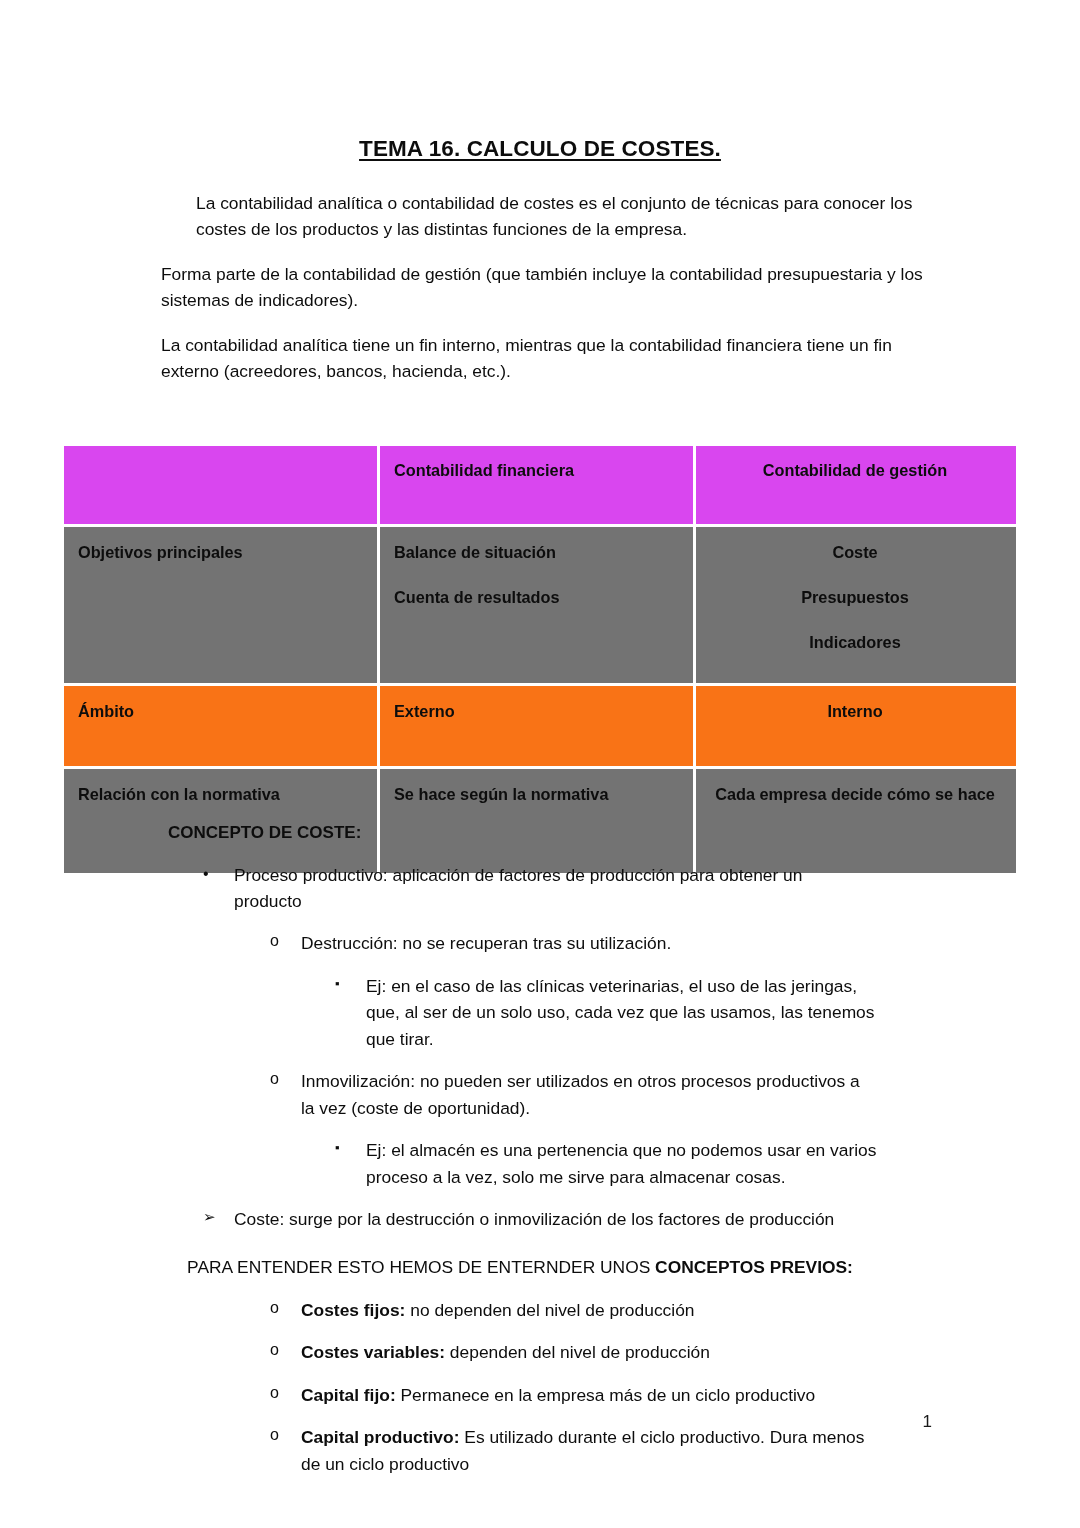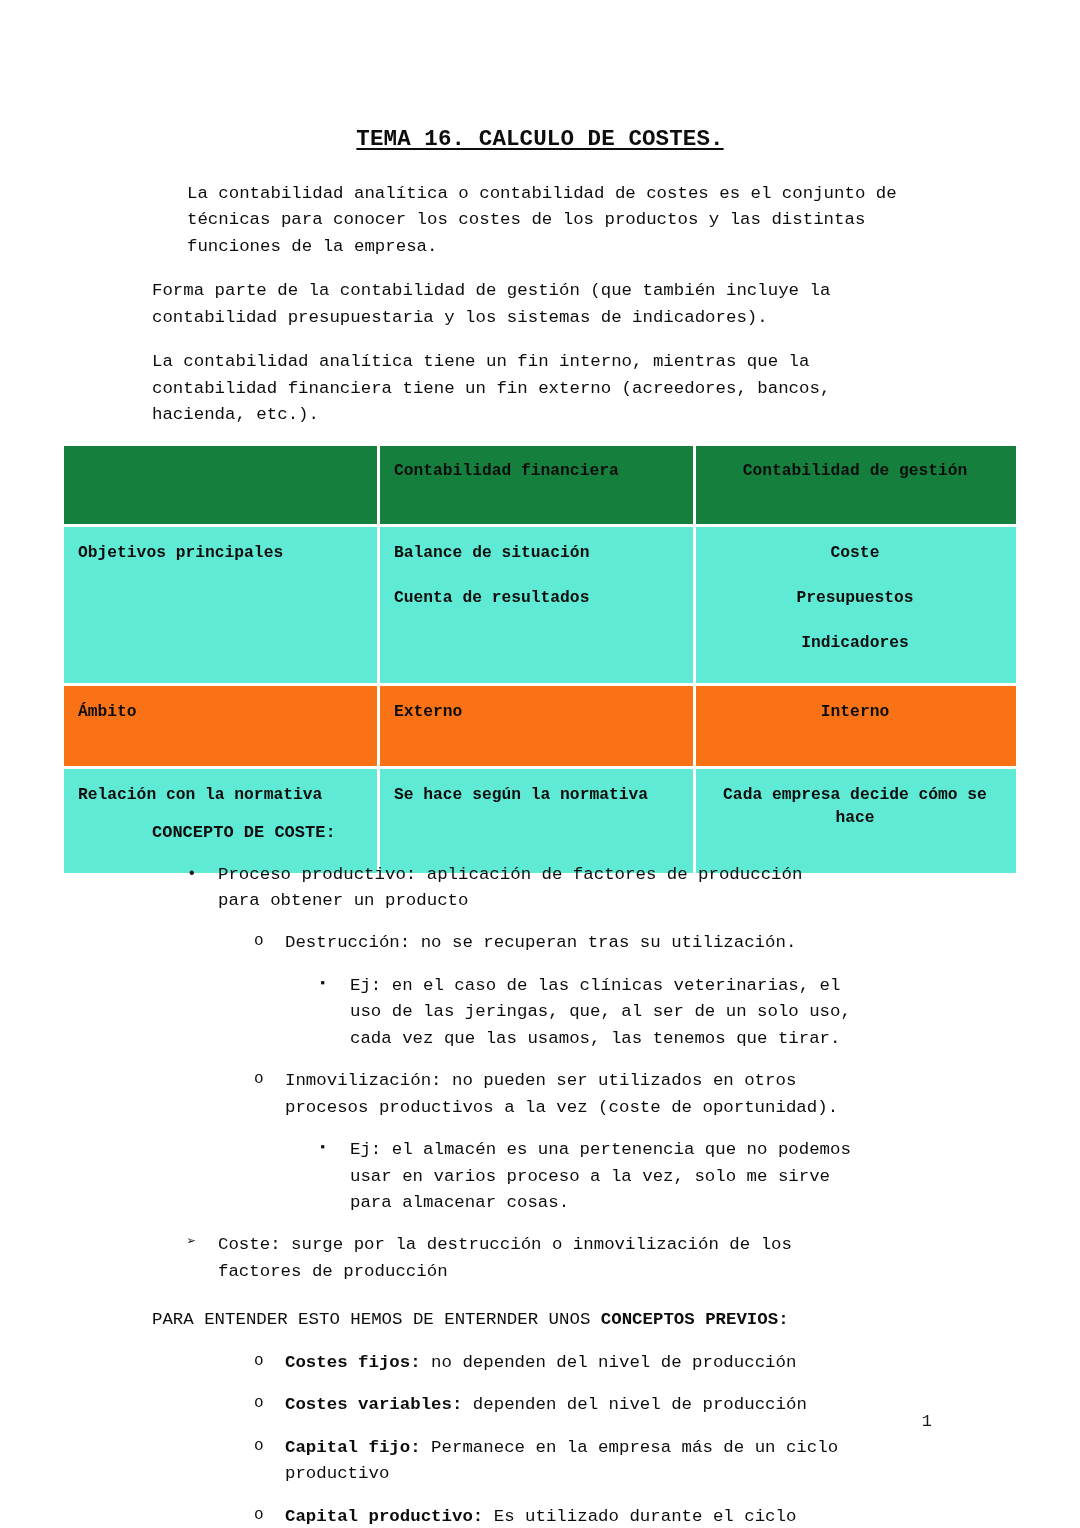--- a/index.html
+++ b/index.html
@@ -14,22 +14,21 @@
     font-family: "Liberation Sans", sans-serif;
     color: #0d0d0d;
     position: relative;
     overflow: hidden;
     -webkit-font-smoothing: antialiased;
   }
 
   .page {
     position: absolute;
     inset: 0;
-    padding: 0;
-    font-family: Liberation Mono, monospace;
+    padding: 9px;
   }
 
   
   .doc-title {
     text-align: center;
     font-size: 22.5px;
     font-weight: bold;
     letter-spacing: 0.1px;
     margin: 0;
     padding-top: 126px;
@@ -82,42 +81,42 @@
     text-align: center;
   }
   .cmp-table tr:last-child td {
     border-bottom: none;
   }
   .cmp-table .col-a { width: 316px; }
   .cmp-table .col-b { width: 316px; }
   .cmp-table .col-c { width: 320px; }
 
   .cmp-table thead th {
-    background: #15803d;
+    background: #d946ef;
     height: 51px;
     padding-top: 13px;
   }
   .cmp-table tbody tr.r-normal td {
-    background: #5eead4;
+    background: #737373;
     margin-top: 33px;
   }
   .cmp-table tbody tr.r-light td {
     background: #f97316;
   }
   .cmp-table tbody tr.r-objetivos td { height: 128px; }
   .cmp-table tbody tr.r-ambito td { height: 52px; }
   .cmp-table tbody tr.r-normativa td { height: 76px; }
 
   .cell-line { display: block; }
   .cell-line + .cell-line { margin-top: 22px; }
 
   
   .section {
     position: absolute;
-    left: 0;
+    left: 16px;
     top: 820px;
     width: 1004px;
   }
   .sec-heading {
     margin-left: 152px;
     font-size: 17px;
     font-weight: bold;
     line-height: 1.5;
     margin-bottom: 16px;
   }
@@ -157,20 +156,21 @@
   li.lvlarrow { margin-left: 218px; margin-right: 150px; }
   li.lvlarrow .marker { left: -31px; font-size: 15px; top: 0px; }
 
   .para-inline {
     margin-left: 152px;
     margin-right: 148px;
     font-size: 17.4px;
     line-height: 1.52;
     margin-top: 22px;
     margin-bottom: 14px;
+    text-align: center;
   }
 
   li.tight { margin-bottom: 3px; }
 
   .bold { font-weight: bold; }
 
   
   .page-number {
     position: absolute;
     left: 0;

